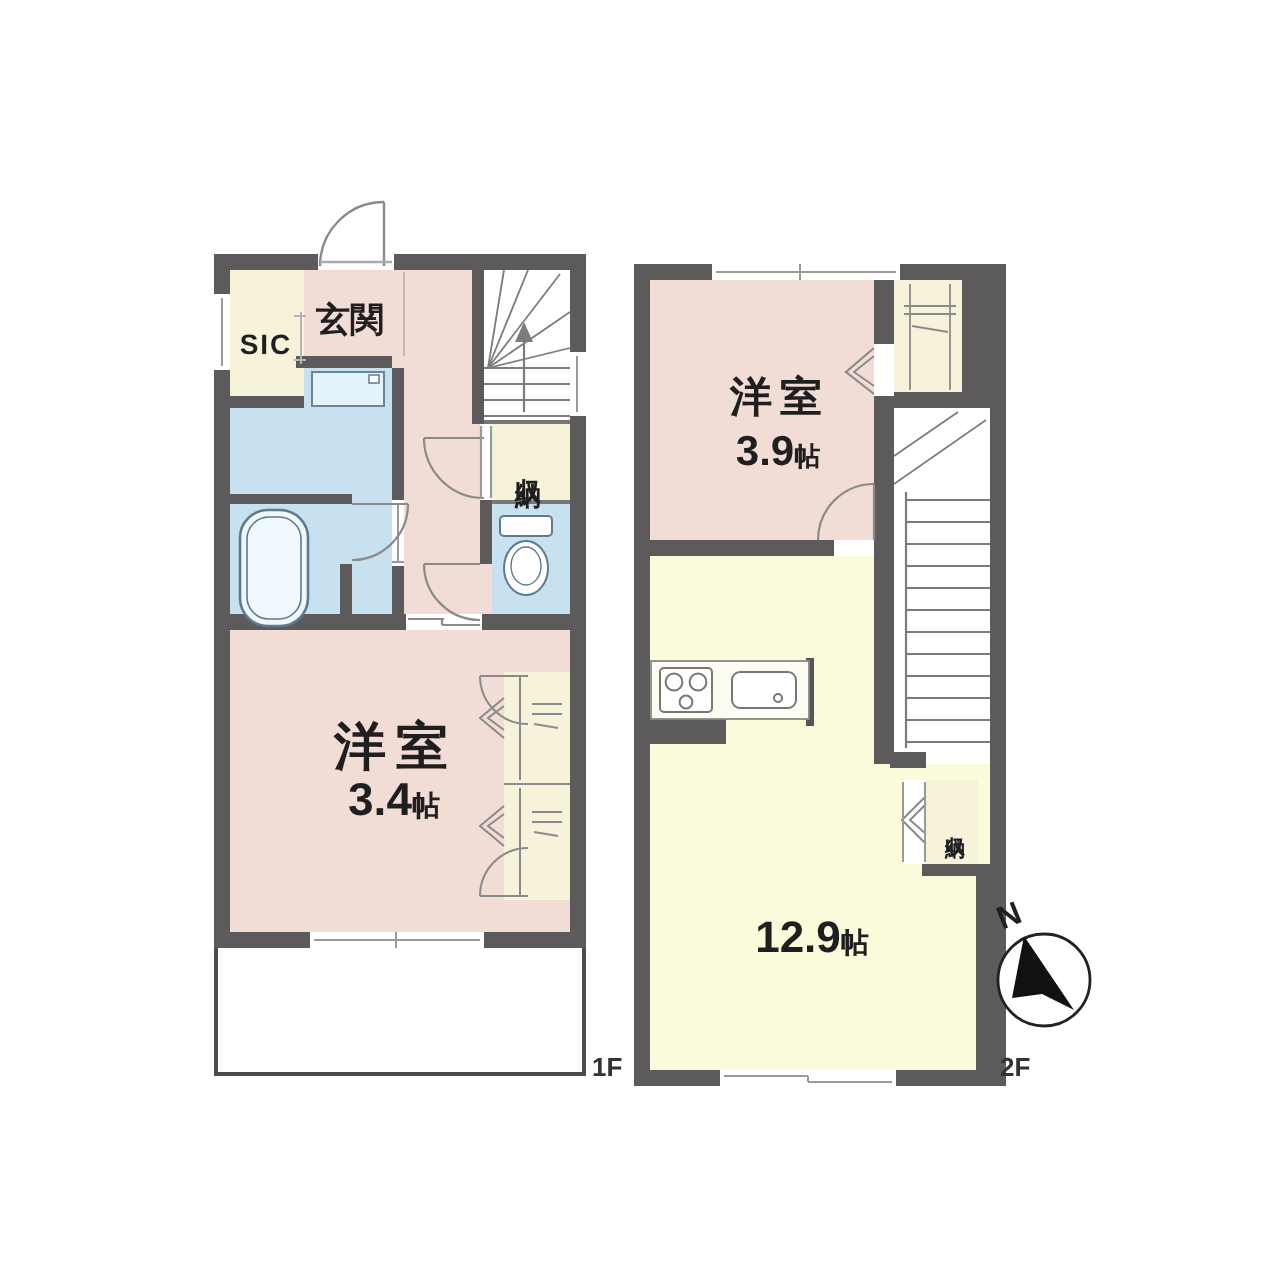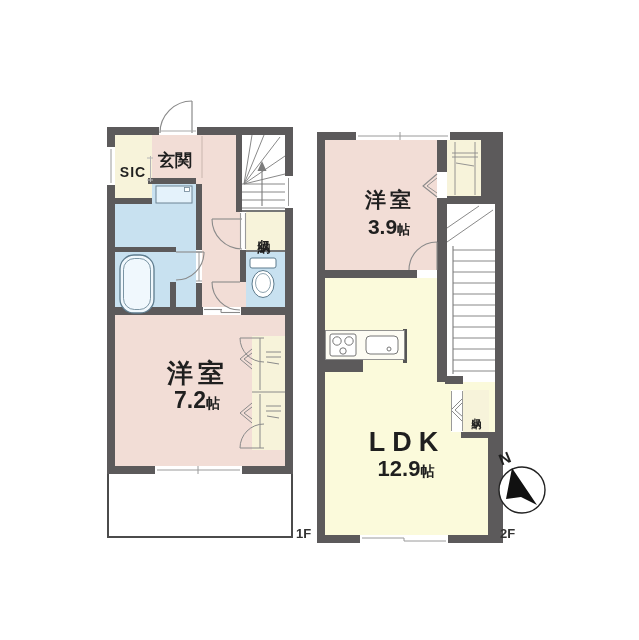--- a/index.html
+++ b/index.html
@@ -247,24 +247,23 @@
     <g>
       <circle cx="522" cy="490" r="23" fill="#ffffff" stroke="#222" stroke-width="1.4"></circle>
       <polygon points="512,468 537,505 521,497 506,499" fill="#111"></polygon>
     </g>
   </svg>
 
   <div class="lbl" style="left:133px;top:172px;font-size:14px;letter-spacing:1px;">SIC</div>
   <div class="lbl" style="left:175px;top:160px;font-size:17px;">玄関</div>
   <div class="lbl vert" style="left:264px;top:231px;font-size:13px;letter-spacing:2px;">収納</div>
   <div class="lbl" style="left:198px;top:373px;font-size:26px;letter-spacing:5px;">洋室</div>
-  <div class="lbl" style="left:197px;top:400px;font-size:23px;"><span>7.2</span><span style="font-size:14px;">帖</span></div>
+  <div class="lbl" style="left:197px;top:400px;font-size:23px;"><span>3.4</span><span style="font-size:14px;">帖</span></div>
   <div class="lbl corner" style="left:296px;top:527px;font-size:13px;color:#333;">1F</div>
 
   <div class="lbl" style="left:390px;top:199px;font-size:21px;letter-spacing:4px;">洋室</div>
   <div class="lbl" style="left:389px;top:226px;font-size:21px;"><span>3.9</span><span style="font-size:13px;">帖</span></div>
-  <div class="lbl" style="left:407px;top:442px;font-size:27px;letter-spacing:7px;">LDK</div>
   <div class="lbl" style="left:406px;top:469px;font-size:22px;"><span>12.9</span><span style="font-size:14px;">帖</span></div>
   <div class="lbl vert" style="left:476px;top:411px;font-size:10px;letter-spacing:1px;">収納</div>
   <div class="lbl corner" style="left:500px;top:527px;font-size:13px;color:#333;">2F</div>
 
   <div class="lbl" style="left:505px;top:459px;font-size:16px;transform:translate(-50%,-50%) rotate(-22deg);">N</div>
 </div>
 
 </body></html>

